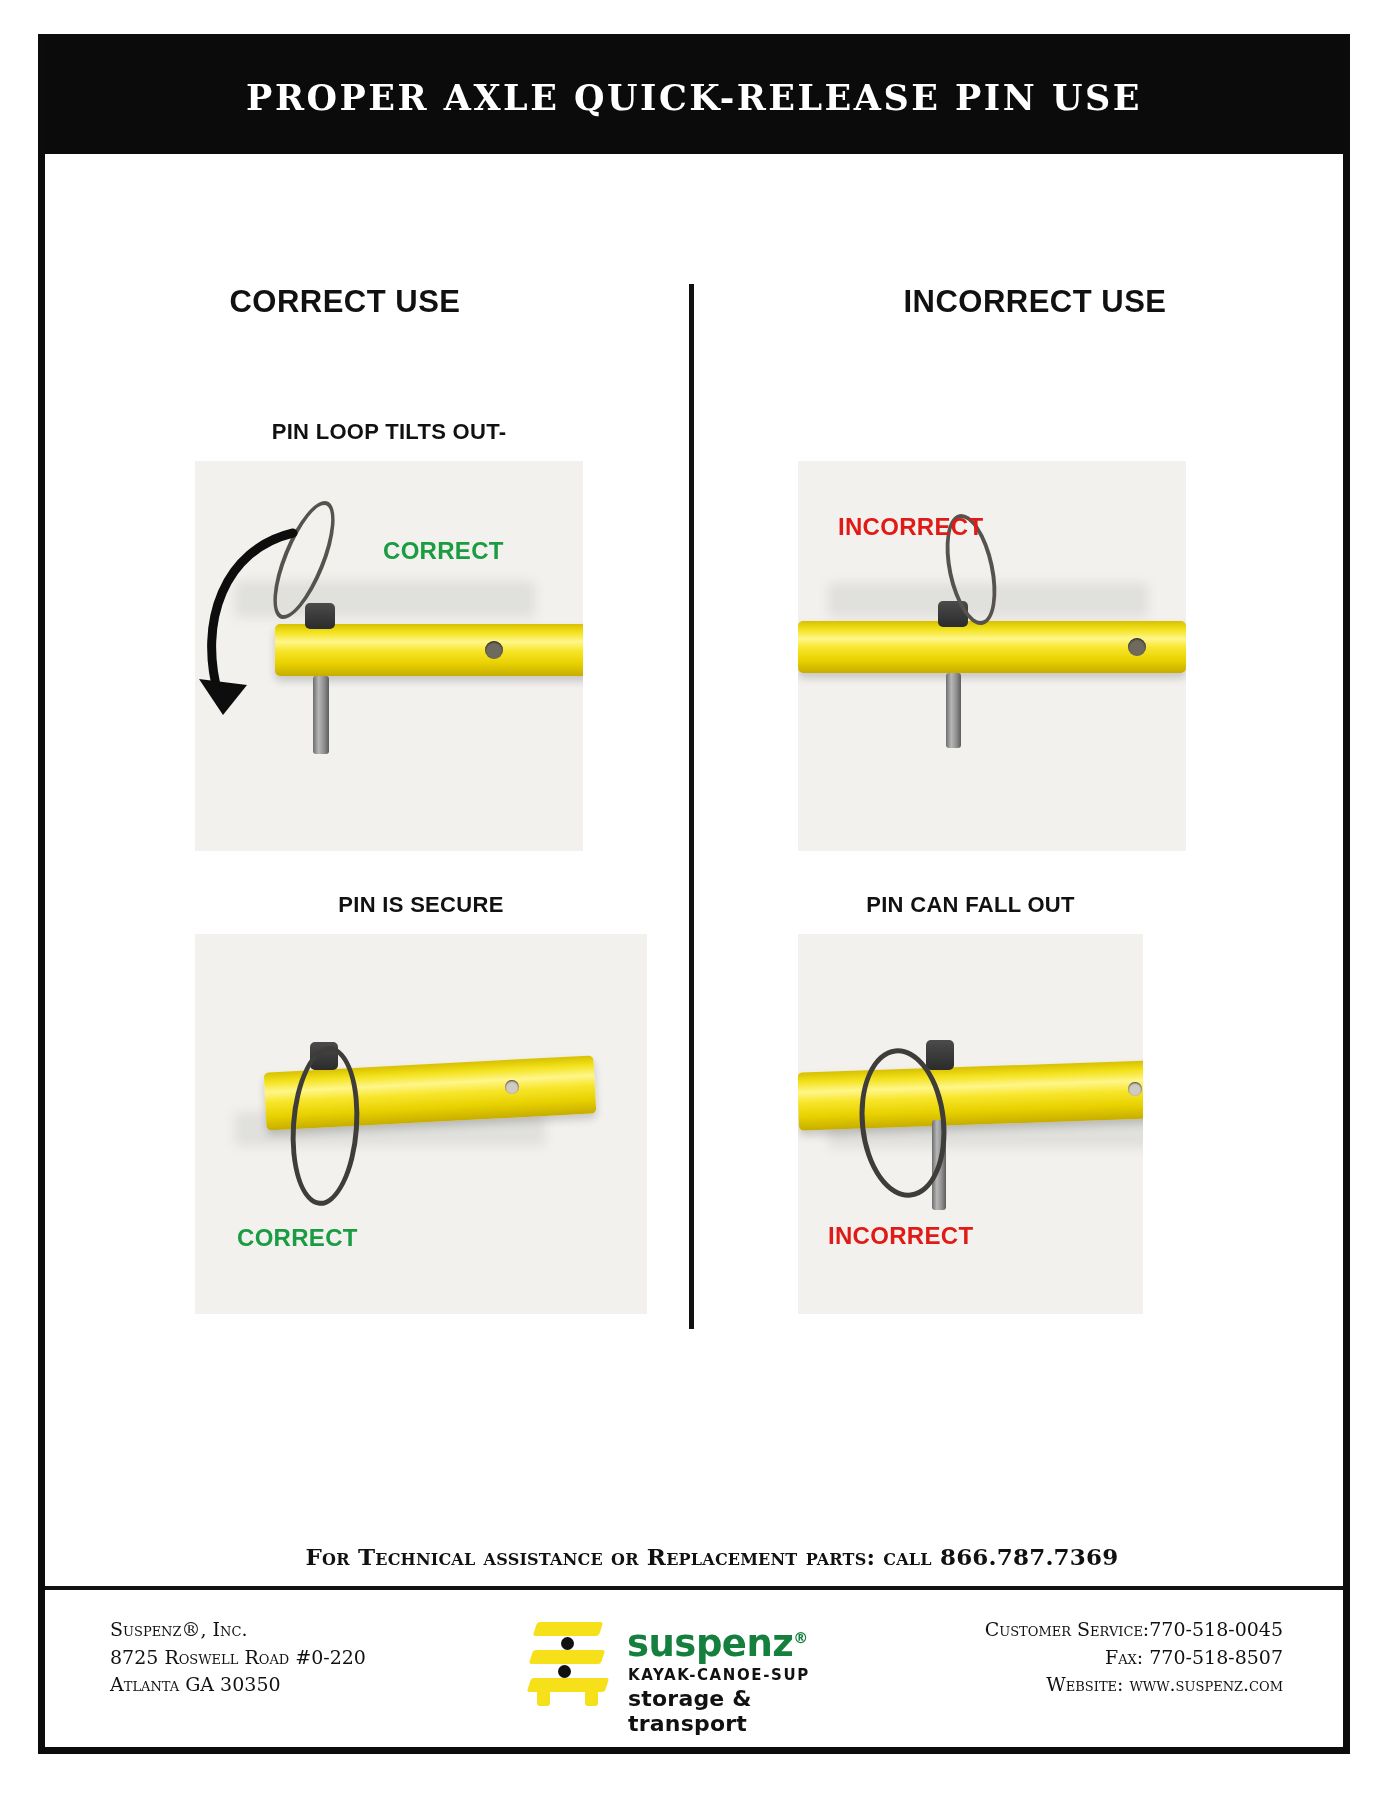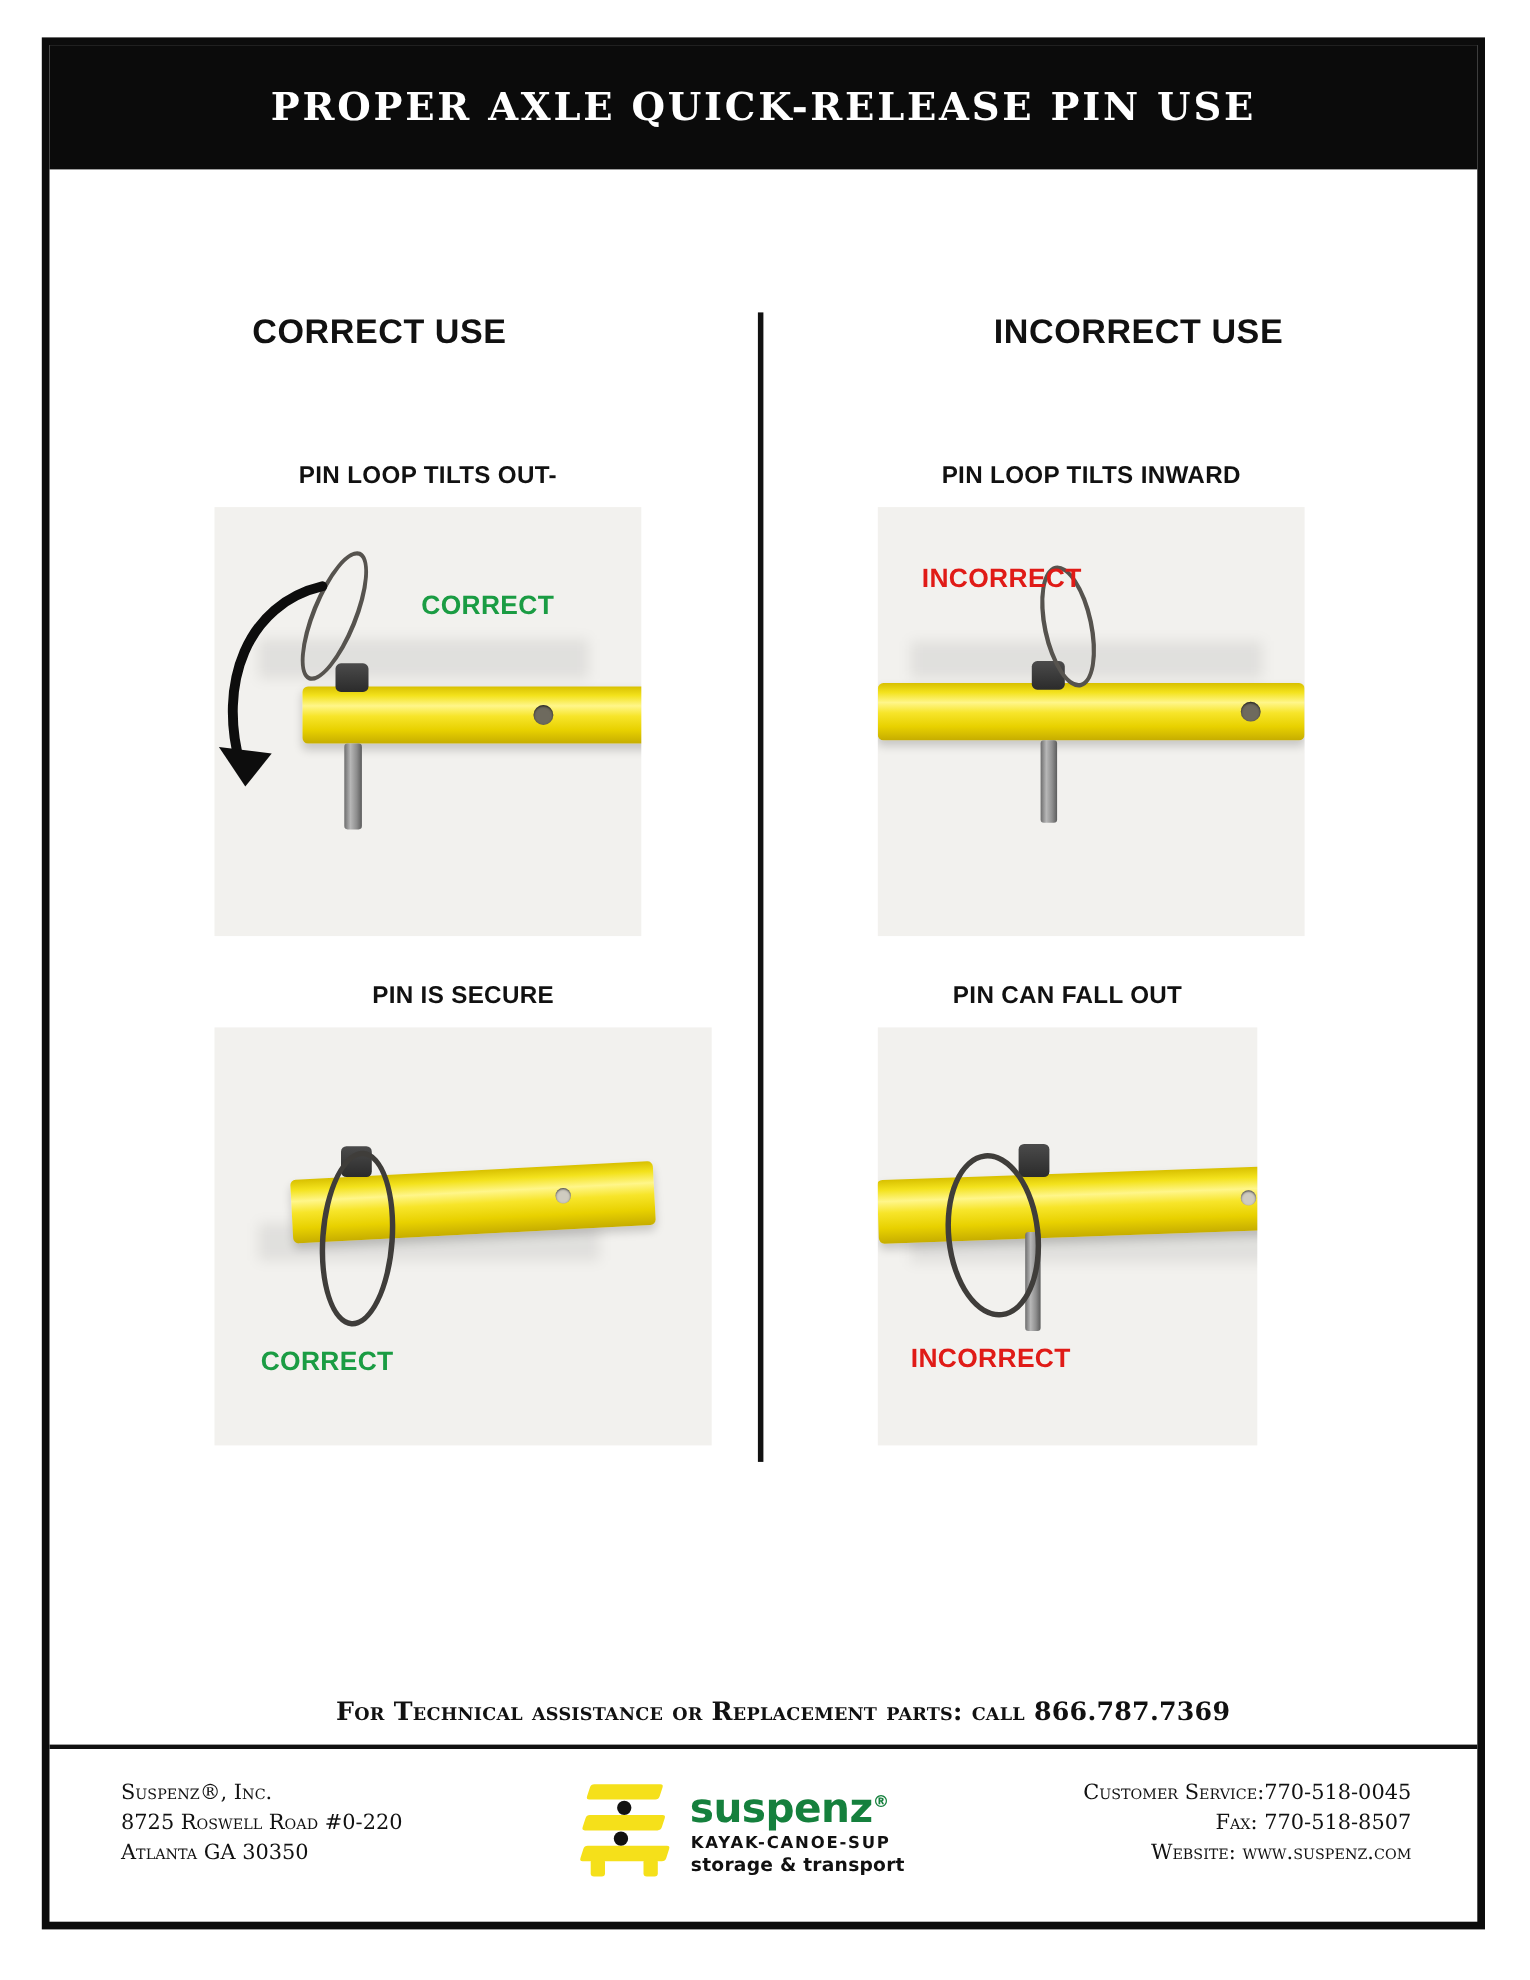--- a/index.html
+++ b/index.html
@@ -255,21 +255,21 @@
     font-family: "DejaVu Sans", sans-serif;
     font-size: 15px;
     font-weight: bold;
     color: #111;
     letter-spacing: 1.6px;
   }
   .logo-sub2 {
     position: absolute;
     left: 99px; top: 78px;
     font-family: "DejaVu Sans", sans-serif;
-    font-size: 17px;
+    font-size: 22px;
     font-weight: bold;
     color: #111;
     letter-spacing: 0.2px;
   }
 </style>
 </head>
 <body>
 
 <div class="page">
 
@@ -300,21 +300,20 @@
 
         <svg style="position:absolute; left:-10px; top:40px; width:160px; height:230px;" viewBox="0 0 160 230">
           <path d="M108 32 C 40 48, 12 120, 34 196" stroke="#0d0d0d" stroke-width="9" fill="none" stroke-linecap="round"></path>
           <path d="M14 178 L38 214 L62 184 Z" fill="#0d0d0d"></path>
         </svg>
         <div class="ov-label ov-correct" style="left:188px; top:76px;">CORRECT</div>
       </div>
     </div>
 
     <div class="panel" id="panel-incorrect-top">
-      <div class="panel-caption">PIN LOOP TILTS INWARD</div>
       <div class="photo">
         <div class="photo-shadow" style="left:30px; top:122px; width:320px; height:34px;"></div>
         <div class="bar" style="left:0px; top:160px; width:388px; height:52px;"></div>
         <div class="bar-hole" style="left:330px; top:177px;"></div>
         <div class="pin-head" style="left:140px; top:140px; width:30px; height:26px; border-radius:5px;"></div>
         <div class="shaft" style="left:148px; top:212px; width:15px; height:75px;"></div>
 
         <div class="wire" style="left:150px; top:52px; width:38px; height:105px; transform:rotate(-12deg); border-width:4px; border-color:#56534e;"></div>
         <div class="ov-label ov-incorrect" style="left:40px; top:52px;">INCORRECT</div>
       </div>

